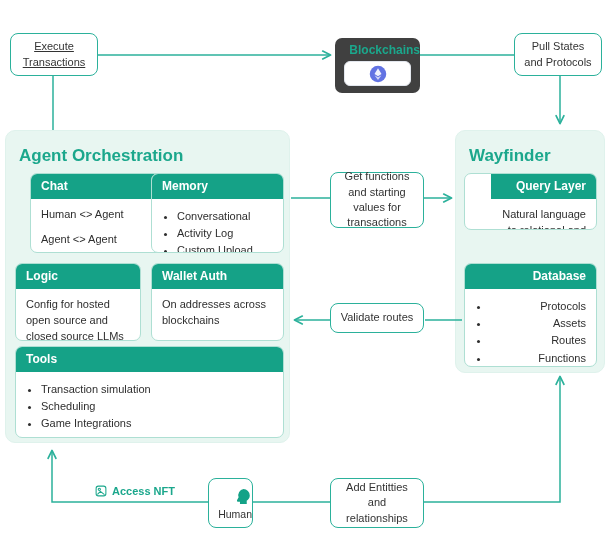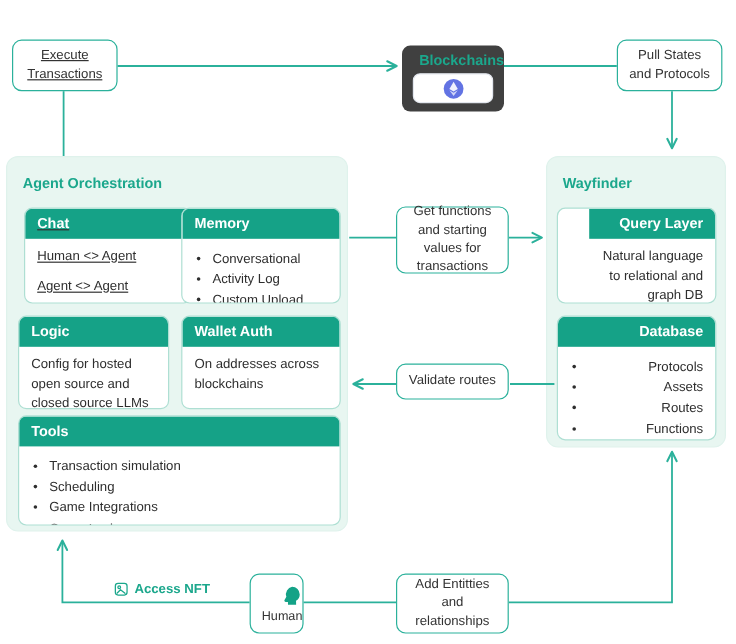--- a/index.html
+++ b/index.html
@@ -11,21 +11,21 @@
   .wires { position:absolute; left:0; top:0; width:613px; height:537px; pointer-events:none; z-index:5; }
   .wires path { stroke:#2BB19B; stroke-width:1.5; fill:none; }
 
   
   .node { position:absolute; background:#fff; border:1.5px solid #2BB19B; border-radius:8px;
           display:flex; align-items:center; justify-content:center; text-align:center;
           font-size:11px; line-height:1.4; color:#333; padding:4px 8px; z-index:2; }
 
   
   .panel { position:absolute; background:#E8F6F1; border:1px solid #DFF2EC; border-radius:10px; z-index:1; }
-  .panel-title { position:absolute; left:13px; top:15px; font-size:12px; font-weight:bold; color:#1BA78C; }
+  .panel-title { position:absolute; left:13px; top:15px; font-size:17px; font-weight:bold; color:#1BA78C; }
 
   
   .card { position:absolute; border:1px solid #AEDFD3; border-radius:7px; background:#fff; overflow:hidden; z-index:2; }
   .card-header { background:#15A287; color:#fff; font-size:12px; font-weight:bold; padding:5px 10px 6px; }
   .card-body { font-size:11px; line-height:1.45; padding:8px 10px; color:#2e2e2e; }
   .card-body ul { list-style:disc; padding-left:15px; }
   .card-body li { margin:1.5px 0; }
   .chat-line { margin-bottom:9px; }
   .chat-line:last-child { margin-bottom:0; }
 
@@ -85,21 +85,21 @@
         </svg>
       </span>
     </div>
   </div>
 
   <div class="node" style="left:514px; top:33px; width:88px; height:43px;">Pull States and Protocols</div>
 
   <div class="panel" style="left:5px; top:130px; width:285px; height:313px;">
     <div class="panel-title">Agent Orchestration</div>
 
-    <div class="card" style="left:14px; top:42px; width:140px; height:80px;text-decoration:underline;">
+    <div class="card" style="left:24px; top:42px; width:140px; height:80px;">
       <div class="card-header">Chat</div>
       <div class="card-body">
         <div class="chat-line">Human &lt;&gt; Agent</div>
         <div class="chat-line">Agent &lt;&gt; Agent</div>
       </div>
     </div>
 
     <div class="card" style="left:145px; top:42px; width:133px; height:80px;">
       <div class="card-header">Memory</div>
       <div class="card-body">
@@ -130,21 +130,21 @@
           <li>Game Integrations</li>
           <li>Game Locks</li>
         </ul>
       </div>
     </div>
   </div>
 
   <div class="panel" style="left:455px; top:130px; width:150px; height:243px;text-align:right;">
     <div class="panel-title">Wayfinder</div>
 
-    <div class="card" style="left:8px; top:42px; width:133px; height:80px;padding-left:26px;">
+    <div class="card" style="left:8px; top:42px; width:133px; height:57px;padding-left:26px;">
       <div class="card-header">Query Layer</div>
       <div class="card-body">Natural language to relational and graph DB queries</div>
     </div>
 
     <div class="card" style="left:8px; top:132px; width:133px; height:104px;">
       <div class="card-header">Database</div>
       <div class="card-body">
         <ul>
           <li>Protocols</li>
           <li>Assets</li>

